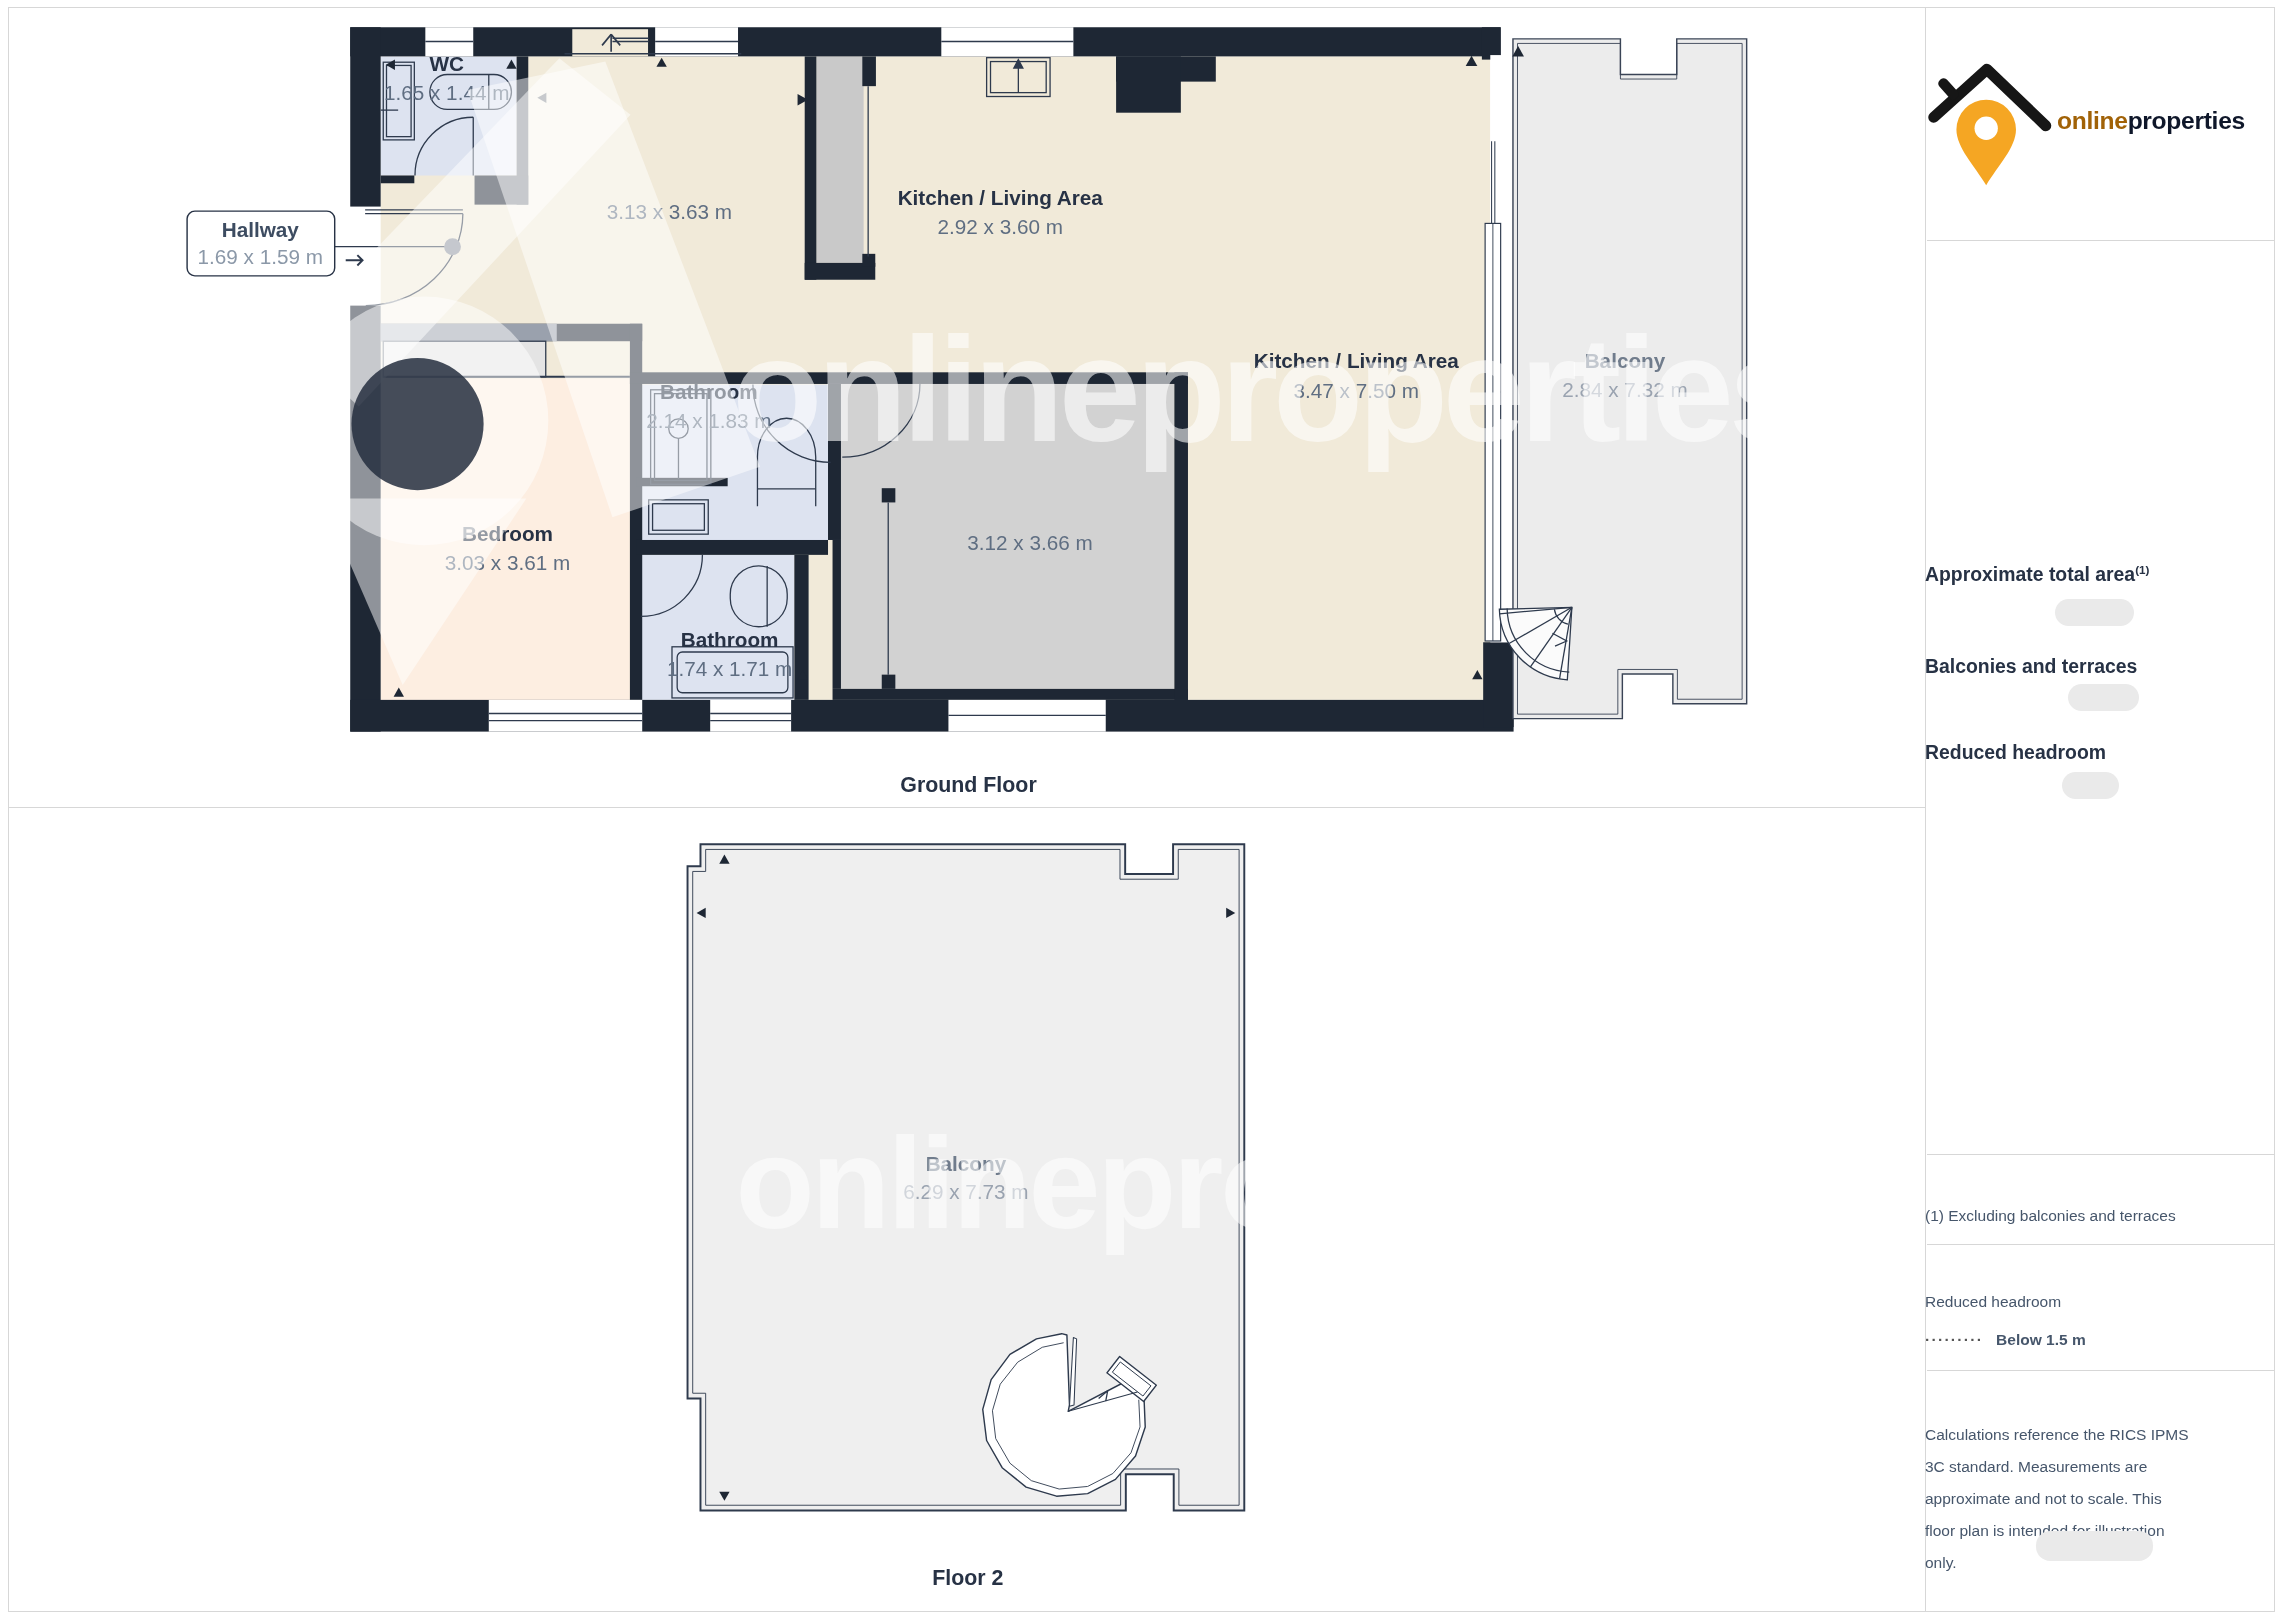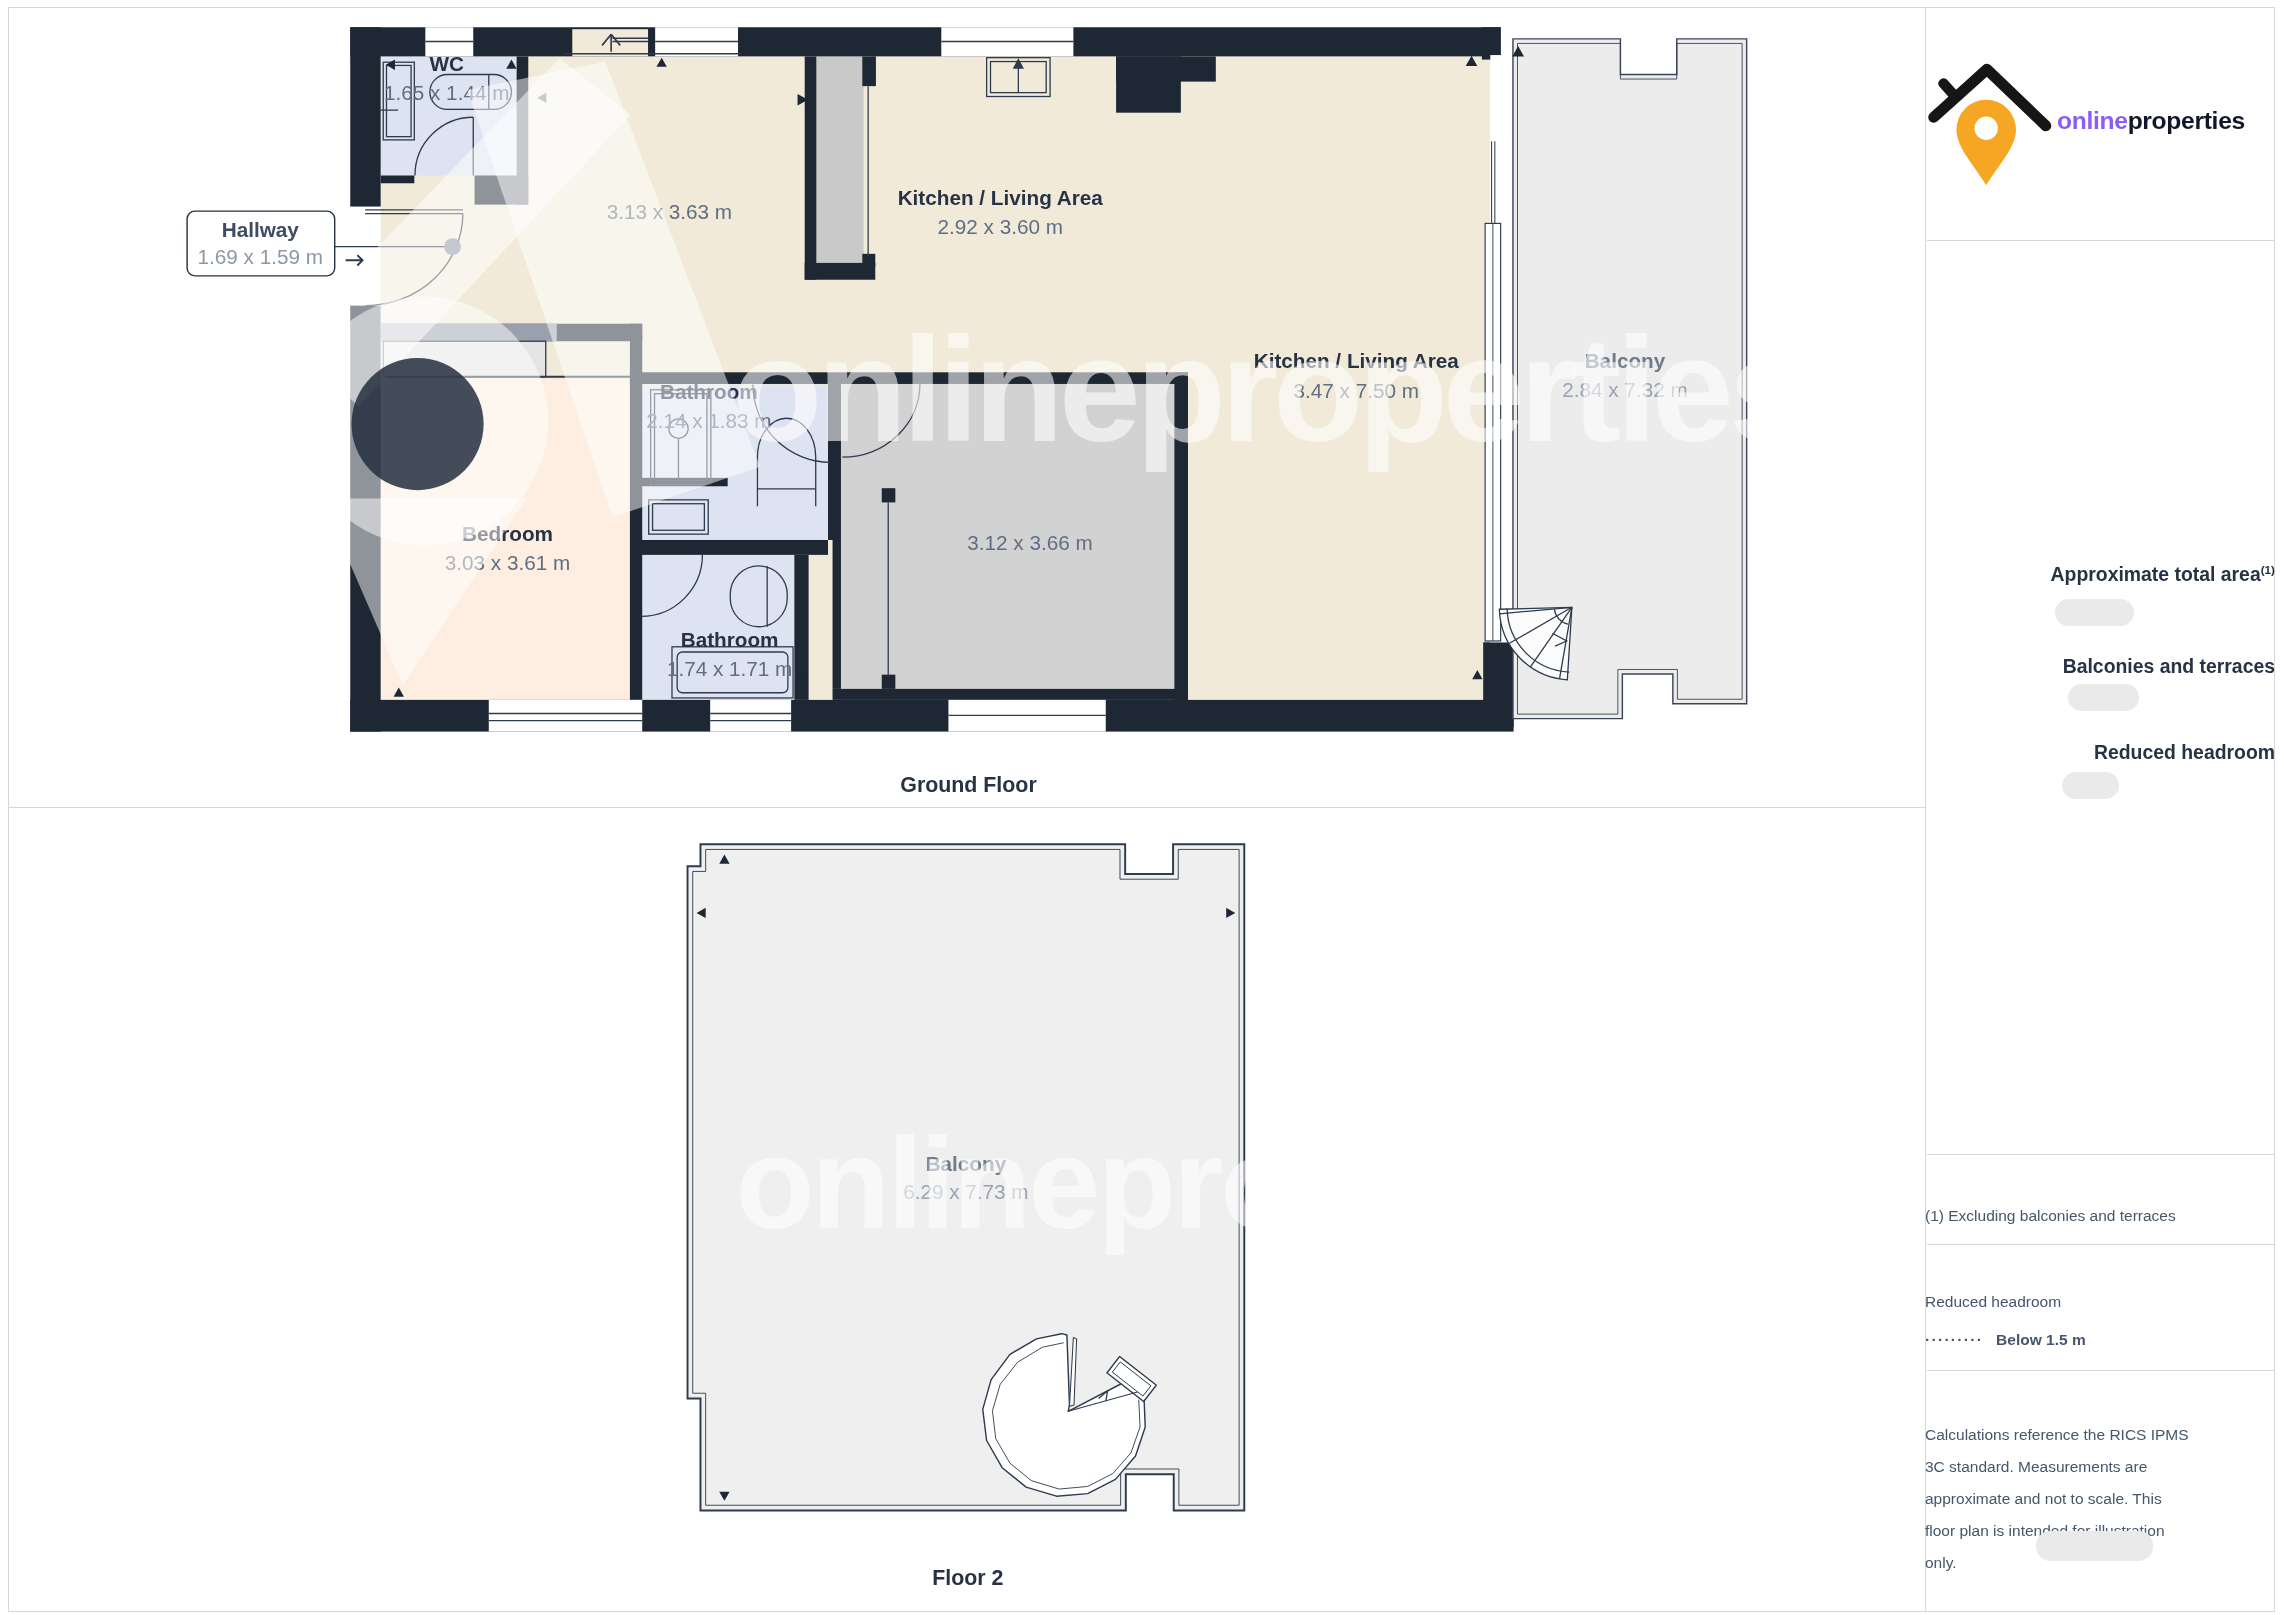--- a/index.html
+++ b/index.html
@@ -1,20 +1,20 @@
 <!DOCTYPE html>
 <html style="font-size:10.4px"><head>
 <meta charset="utf-8">
 <style>
 html,body{margin:0;padding:0;background:#fff;}
 #page{position:relative;width:2284px;height:1616px;background:#fff;font-family:"Liberation Sans",sans-serif;overflow:hidden;}
 #pborder{position:absolute;left:8.4px;top:6.5px;width:2267px;height:1605px;border:1.3px solid #d7d7d7;box-sizing:border-box;}
 .hline{position:absolute;background:#d7d7d7;height:1.3px;}
 .vline{position:absolute;background:#d7d7d7;width:1.3px;}
-.sb-b{position:absolute;color:#273245;font-weight:bold;font-size:19.4px;text-align:right;width:350px;left:1925px;}
+.sb-b{position:absolute;color:#273245;font-weight:bold;font-size:19.4px;text-align:left;width:350px;left:1925px;}
 .sb-r{position:absolute;color:#46566b;font-size:15.5px;text-align:left;width:372px;left:1925px;margin-top:17px;}
 .blob{position:absolute;background:#eaeaea;border-radius:14.2px;}
 </style>
 </head>
 <body>
 <div id="page">
 <div id="pborder"></div>
 <div class="vline" style="left:1925px;top:6.5px;height:1605px;"></div>
 <div class="hline" style="left:1927px;top:240px;width:348px;"></div>
 <div class="hline" style="left:8.4px;top:807px;width:1917px;"></div>
@@ -246,21 +246,21 @@
 <g id="logo">
   <path d="M2987,181 L3069,107 L3160,194" fill="none" stroke="#161616" stroke-width="17" stroke-linecap="round" stroke-linejoin="round"></path>
   <g transform="translate(3013,141) rotate(-42)">
           <rect x="-8" y="-24" width="16" height="38" rx="7" fill="#161616"></rect>
         </g>
   <path d="M3022,200 a46,46 0 1 1 92,0 c0,28 -28,56 -46,86 c-18,-30 -46,-58 -46,-86 Z" fill="#f5a623"></path>
   <circle cx="3068" cy="198" r="18" fill="#ffffff"></circle>
 </g>
 </svg>
 
-<div style="position:absolute;left:2057px;top:107px;font-size:24.6px;font-weight:bold;letter-spacing:-0.3px;"><span style="color:#8b5cf6">online</span><span style="color:#0f172a">properties</span></div>
+<div style="position:absolute;left:2057px;top:107px;font-size:24.6px;font-weight:bold;letter-spacing:-0.3px;"><span style="color:#a16207">online</span><span style="color:#0f172a">properties</span></div>
 
 <div class="sb-b" style="top:563px;">Approximate total area<span style="font-size:11.7px;vertical-align:super;">(1)</span></div>
 <div class="blob" style="left:2055px;top:599px;width:79px;height:27px;"></div>
 <div class="sb-b" style="top:655px;">Balconies and terraces</div>
 <div class="blob" style="left:2068px;top:684px;width:71px;height:26.5px;"></div>
 <div class="sb-b" style="top:741px;">Reduced headroom</div>
 <div class="blob" style="left:2062px;top:772px;width:57px;height:26.5px;"></div>
 
 <div class="sb-r" style="top:1190px;">(1) Excluding balconies and terraces</div>
 <div class="sb-r" style="top:1276px;">Reduced headroom</div>

